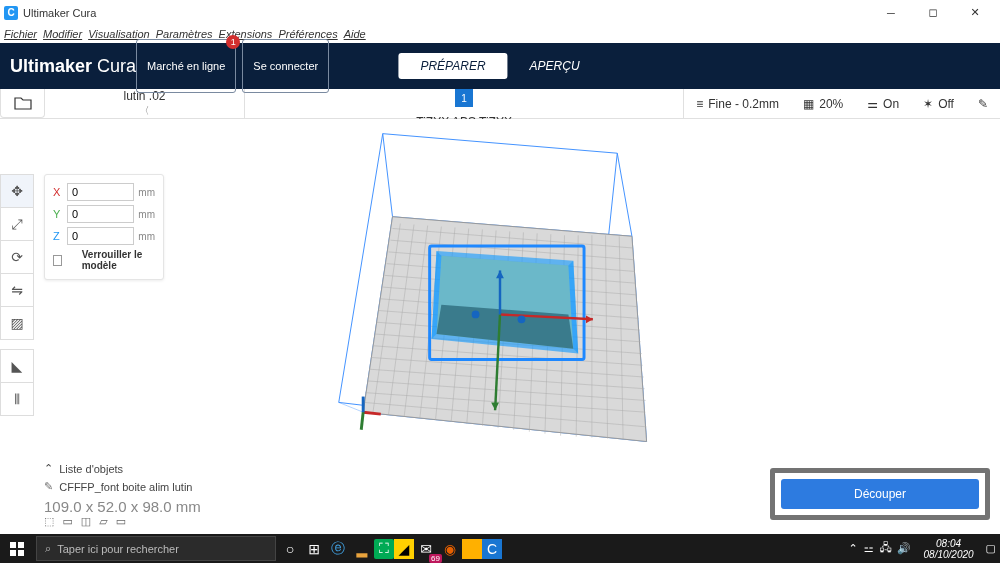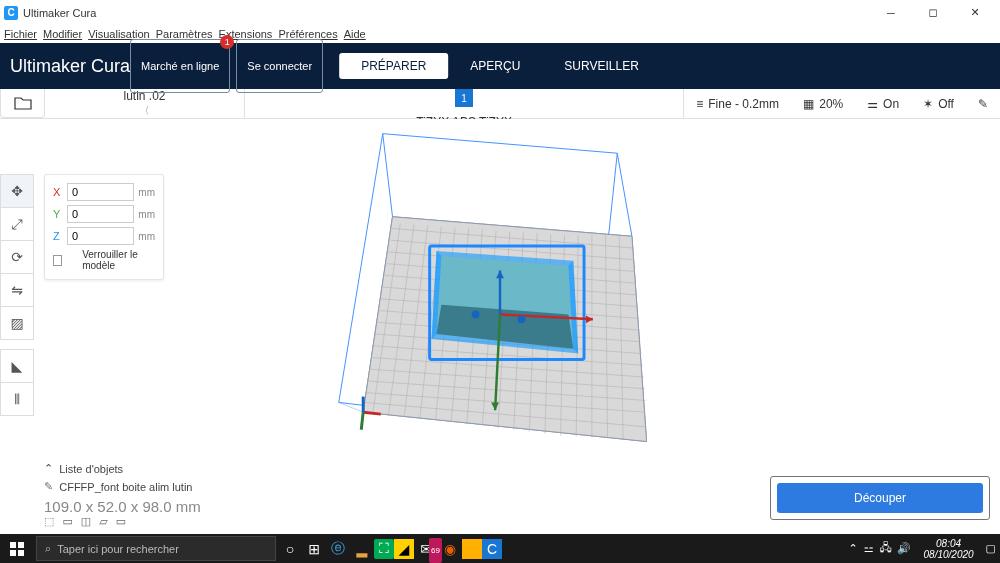--- a/index.html
+++ b/index.html
@@ -2,26 +2,26 @@
 <html><head>
 <meta charset="utf-8">
 <style>
 *{box-sizing:border-box;margin:0;padding:0;font-family:"Segoe UI",Arial,sans-serif;}
 body{width:1000px;height:563px;overflow:hidden;background:#fff;position:relative;}
 .titlebar{height:25px;background:#fff;display:flex;align-items:center;padding:0 4px;font-size:11px;color:#333;}
 .titlebar .logo{width:14px;height:14px;background:#2196f3;border-radius:2px;margin-right:5px;display:flex;align-items:center;justify-content:center;color:#fff;font-size:10px;font-weight:bold;}
 .winctl{margin-left:auto;display:flex;}
 .winctl div{width:42px;height:25px;display:flex;align-items:center;justify-content:center;font-size:11px;color:#333;}
 .menubar{height:18px;background:#fff;display:flex;align-items:center;padding:0 4px;font-size:11px;color:#333;gap:6px;}
-.menubar span{text-decoration:underline;text-decoration-color:#333;cursor:default;}
+.menubar span{text-decoration:underline;text-decoration-color:#333;cursor:default;font-style:italic;}
 .topbar{height:46px;background:#0a1f3c;display:flex;align-items:center;color:#fff;padding:0 10px;}
 .brand{font-size:18px;font-weight:400;}
-.brand b{font-weight:400;margin-top:8px;}
+.brand b{font-weight:700;margin-top:8px;}
 .tabs{margin-left:auto;margin-right:auto;display:flex;gap:0;position:absolute;left:50%;transform:translateX(-50%);}
-.tab{padding:6px 22px;font-size:12px;color:#fff;display:flex;align-items:center;}
+.tab{padding:6px 22px;font-size:12px;color:#fff;display:flex;align-items:center;font-style:italic;}
 .tab.active{background:#fff;color:#0a1f3c;border-radius:3px;}
 .topright{display:flex;gap:6px;align-items:center;}
 .topbtn{border:1px solid #7a8aa0;border-radius:3px;padding:20px 10px;font-size:11px;color:#fff;position:relative;}
 .badge{position:absolute;top:-5px;right:-5px;width:14px;height:14px;background:#d32f2f;border-radius:50%;color:#fff;font-size:9px;display:flex;align-items:center;justify-content:center;}
 .subbar{height:30px;background:#fff;border-bottom:1px solid #e0e0e0;display:flex;align-items:stretch;}
 .subbar .seg{display:flex;align-items:center;border-right:1px solid #e0e0e0;padding:0 10px;font-size:12px;color:#333;flex-direction:column;}
 .folder-tab{width:45px;background:#fff;border:1px solid #e0e0e0;border-top:none;margin-top:0;display:flex;align-items:center;justify-content:center;border-radius:0 0 4px 4px;}
 .filename{flex:0 0 200px;justify-content:space-between;}
 .material{flex:1;justify-content:flex-start;gap:8px;}
 .material .mticon{width:18px;height:18px;background:#2196f3;border-radius:2px;}
@@ -30,27 +30,27 @@
 .chev{font-size:10px;color:#666;}
 .viewport{position:absolute;top:119px;left:0;right:0;bottom:29px;background:#fff;overflow:hidden;}
 .buildvol{position:absolute;left:300px;top:0;width:400px;height:430px;}
 .toolbar-left{position:absolute;left:0;top:55px;width:34px;display:flex;flex-direction:column;}
 .tlbtn{width:34px;height:34px;border:1px solid #ddd;background:#fff;margin-bottom:-1px;display:flex;align-items:center;justify-content:center;font-size:14px;color:#555;}
 .movepanel{position:absolute;left:44px;top:55px;width:120px;background:#fff;border:1px solid #e5e5e5;padding:8px;border-radius:3px;box-shadow:0 1px 3px rgba(0,0,0,0.08);}
 .mrow{display:flex;align-items:center;margin-bottom:4px;gap:4px;}
 .mrow .axis{width:10px;font-size:11px;}
 .mrow input{flex:1;border:1px solid #ccc;padding:2px 4px;font-size:11px;width:60px;}
 .mrow .unit{font-size:10px;color:#888;}
-.lockrow{display:flex;align-items:center;gap:20px;font-size:10px;color:#333;margin-top:4px;}
+.lockrow{display:flex;align-items:center;gap:20px;font-size:10px;color:#333;margin-top:4px;font-weight:bold;}
 .lockrow .cb{width:11px;height:11px;border:1px solid #999;}
 .objlist{position:absolute;left:44px;bottom:6px;font-size:11px;color:#444;}
 .objlist .row{display:flex;align-items:center;gap:6px;margin-bottom:5px;}
 .objlist .dims{color:#888;font-size:15px;margin-bottom:0;}
 .viewicons{display:flex;gap:8px;color:#666;}
-.slicebtn{position:absolute;right:10px;bottom:14px;width:220px;border:1px solid #737373;border-radius:3px;padding:6px;}
+.slicebtn{position:absolute;right:10px;bottom:14px;width:220px;border:5px solid #737373;border-radius:3px;padding:6px;}
 .slicebtn button{width:100%;background:#2d7be0;border:none;color:#fff;padding:8px 0;font-size:12px;border-radius:3px;}
 .taskbar{position:absolute;bottom:0;left:0;right:0;height:29px;background:#1a1a1a;display:flex;align-items:center;color:#fff;font-size:11px;}
 .taskbar .start{width:34px;height:29px;display:flex;align-items:center;justify-content:center;background:#1a1a1a;}
 .taskbar .search{background:#2b2b2b;border:1px solid #444;height:25px;width:240px;display:flex;align-items:center;padding:0 8px;gap:6px;color:#bbb;margin:0 2px;}
 .taskbar .tray{margin-left:auto;display:flex;align-items:center;gap:6px;padding:0 4px;}
 .taskbar .clock{font-size:10px;text-align:center;line-height:11px;padding:0 6px;font-style:italic;}
 .ticon{width:24px;height:24px;display:flex;align-items:center;justify-content:center;font-size:14px;}
 svg{display:block;}
 .pencil{color:#777;}
 .x{color:#d32f2f;}
@@ -81,21 +81,20 @@
 </div>
 
 <div class="topbar">
   <div class="brand">
     <b>Ultimaker</b>
     <span>Cura</span>
   </div>
   <div class="tabs">
     <div class="tab active">PRÉPARER</div>
     <div class="tab">APERÇU</div>
-    <div class="tab">SURVEILLER</div>
   </div>
   <div class="topright">
     <div class="topbtn">
       <span>Marché en ligne</span>
       <div class="badge">1</div>
     </div>
     <div class="topbtn">Se connecter</div>
   </div>
 </div>
 
@@ -296,21 +295,21 @@
   <div class="search">
     <span>⌕</span>
     <span>Taper ici pour rechercher</span>
   </div>
   <div class="ticon">○</div>
   <div class="ticon">⊞</div>
   <div class="ticon" style="color:#40a0e0">ⓔ</div>
   <div class="ticon" style="color:#e8a33d">▂</div>
   <div class="ticon" style="color:#fff;background:#0a5;width:20px;height:20px;border-radius:2px">⛶</div>
   <div class="ticon" style="background:#ffd000;color:#000;width:20px;height:20px">◢</div>
-  <div class="ticon" style="position:relative">✉<span style="position:absolute;bottom:-2px;right:-4px;font-size:8px;background:#be185d;padding:8px 2px;border-radius:2px">69</span></div>
+  <div class="ticon" style="position:relative">✉<span style="position:absolute;bottom:-2px;right:-4px;font-size:8px;background:#be185d;padding:0 2px;border-radius:2px">69</span></div>
   <div class="ticon" style="color:#e66000">◉</div>
   <div class="ticon" style="background:#ffb000;width:20px;height:20px"></div>
   <div class="ticon" style="background:#1976d2;color:#fff;width:20px;height:20px">C</div>
   <div class="tray">
     <span>⌃</span>
     <span>⚍</span>
     <span>🖧</span>
     <span>🔊</span>
     <div class="clock">
       <div>08:04</div>

